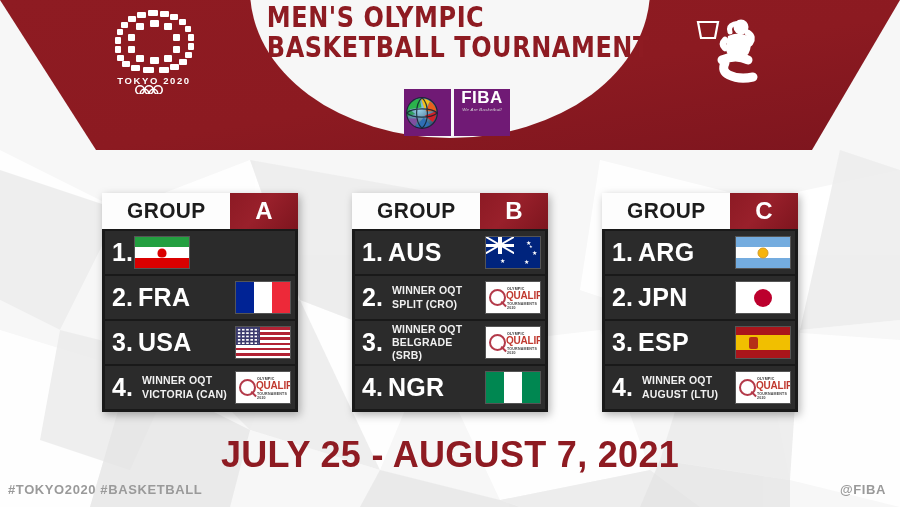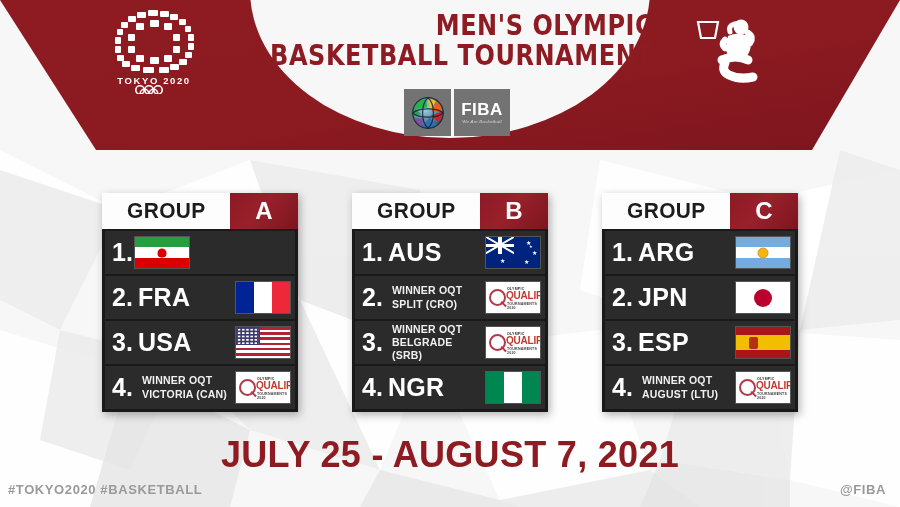--- a/index.html
+++ b/index.html
@@ -14,33 +14,33 @@
   
   .bgpoly { position:absolute; inset:0; width:900px; height:507px; }
 
   
   .headerband { position:absolute; top:0; left:0; width:900px; height:150px; }
 
   .tokyo-logo { position:absolute; left:104px; top:8px; width:100px; height:86px; }
   .pictogram  { position:absolute; left:692px; top:10px; width:80px; height:78px; }
 
   .title-wrap {
-    position:absolute; left:250px; top:10px; width:420px;
-    text-align:right; line-height:1.04;
+    position:absolute; left:250px; top:2px; width:420px;
+    text-align:left; line-height:1.04;
   }
   .title-line {
     font-family:"Liberation Sans Narrow","DejaVu Sans Condensed","Liberation Sans", sans-serif;
     font-weight:bold; font-size:29px; letter-spacing:.6px;
     color:#8e1b22; text-transform:uppercase;
     transform:scaleX(.92); transform-origin:center;
   }
 
   
   .fiba-lockup { position:absolute; left:404px; top:89px; height:47px; display:flex; gap:3px; }
-  .fiba-box { background:#737373; height:47px; display:flex; align-items:center; justify-content:center; }
+  .fiba-box { background:#701a75; height:47px; display:flex; align-items:center; }
   .fiba-ball-box { width:47px; }
   .fiba-word-box { width:56px; flex-direction:column; gap:2px; }
   .fiba-word {
     color:#fff; font-family:"Liberation Sans Narrow","Liberation Sans", sans-serif;
     font-weight:bold; font-size:17px; letter-spacing:.5px; line-height:1;
   }
   .fiba-tag { color:#d8d8d8; font-size:4.4px; letter-spacing:.2px; font-style:italic; line-height:1; }
 
   
   .groups { position:absolute; left:0; top:193px; width:900px; display:flex; justify-content:center; gap:54px; }

